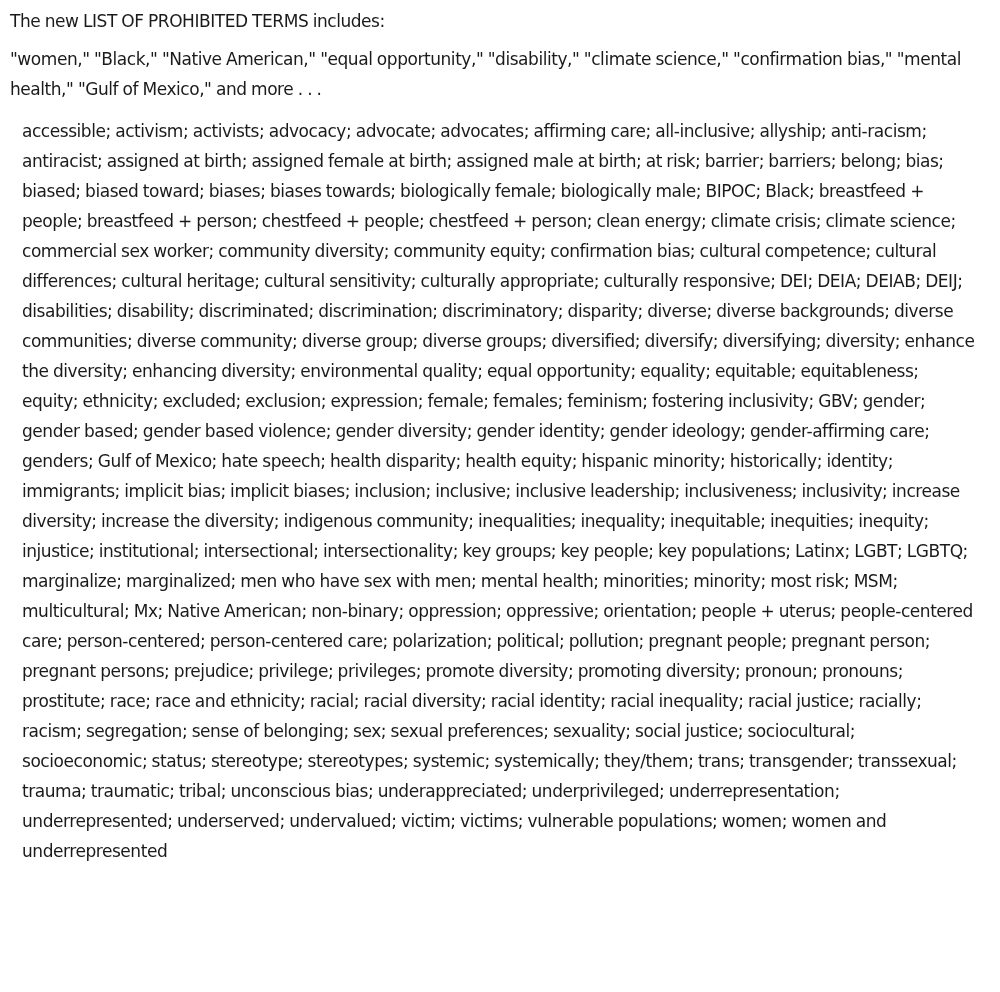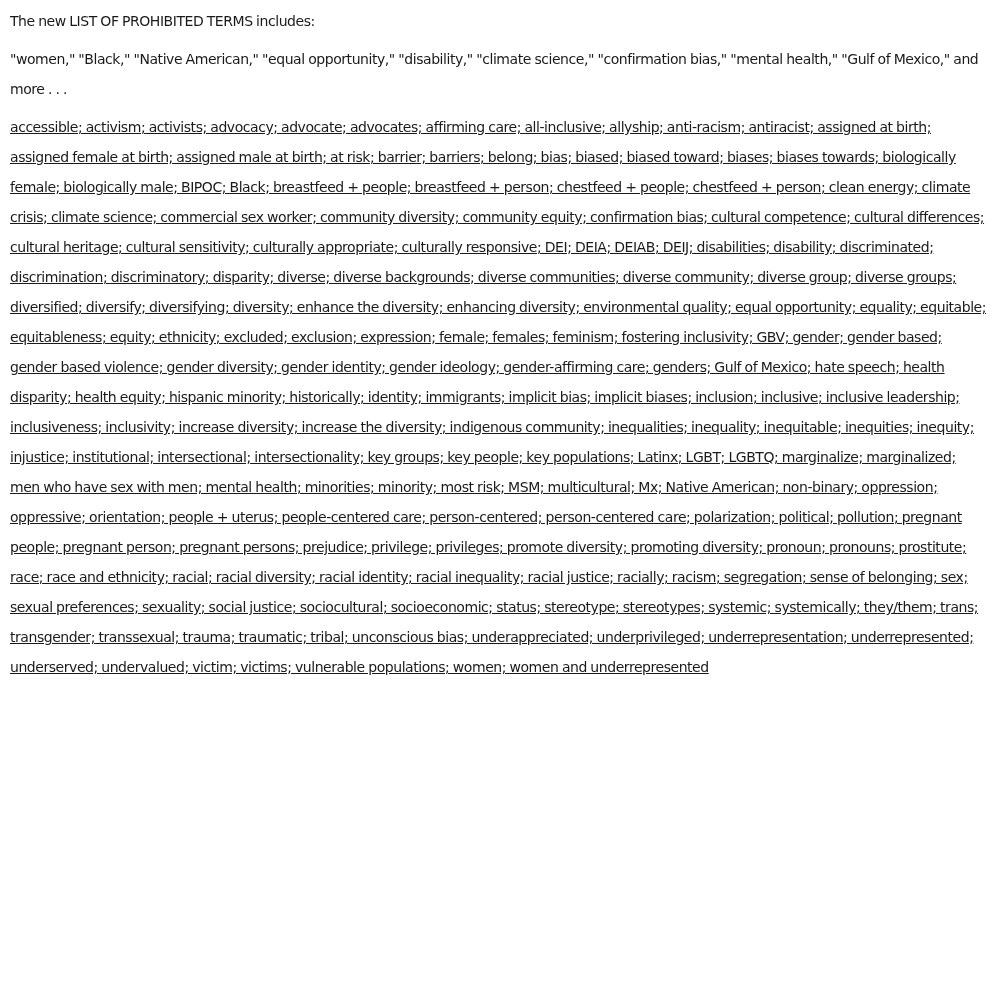--- a/index.html
+++ b/index.html
@@ -9,34 +9,33 @@
     }
     body {
       width: 1000px;
       height: 992px;
       overflow: hidden;
       font-family: "DejaVu Sans", "Liberation Sans", sans-serif;
       color: #1a1a1a;
     }
     .page {
       padding: 6px 13px 0 10px;
-      font-size: 14px;
+      font-size: 17px;
       line-height: 30px;
       letter-spacing: -0.45px;
       word-spacing: -0.5px;
     }
     .intro {
       margin: 0 0 8px 0;
     }
     .highlights {
       margin: 0 0 8px 0;
     }
     .terms {
-      margin: 0;
-      text-decoration: underline;
+      margin: 12px;
     }
   </style>
 </head>
 <body>
 
 <div class="page">
   <p class="intro">The new LIST OF PROHIBITED TERMS includes:</p>
   <p class="highlights">"women," "Black," "Native American," "equal opportunity," "disability," "climate science," "confirmation bias," "mental health," "Gulf of Mexico," and more . . .</p>
   <p class="terms">accessible; activism; activists; advocacy; advocate; advocates; affirming care; all-inclusive; allyship; anti-racism; antiracist; assigned at birth; assigned female at birth; assigned male at birth; at risk; barrier; barriers; belong; bias; biased; biased toward; biases; biases towards; biologically female; biologically male; BIPOC; Black; breastfeed + people; breastfeed + person; chestfeed + people; chestfeed + person; clean energy; climate crisis; climate science; commercial sex worker; community diversity; community equity; confirmation bias; cultural competence; cultural differences; cultural heritage; cultural sensitivity; culturally appropriate; culturally responsive; DEI; DEIA; DEIAB; DEIJ; disabilities; disability; discriminated; discrimination; discriminatory; disparity; diverse; diverse backgrounds; diverse communities; diverse community; diverse group; diverse groups; diversified; diversify; diversifying; diversity; enhance the diversity; enhancing diversity; environmental quality; equal opportunity; equality; equitable; equitableness; equity; ethnicity; excluded; exclusion; expression; female; females; feminism; fostering inclusivity; GBV; gender; gender based; gender based violence; gender diversity; gender identity; gender ideology; gender-affirming care; genders; Gulf of Mexico; hate speech; health disparity; health equity; hispanic minority; historically; identity; immigrants; implicit bias; implicit biases; inclusion; inclusive; inclusive leadership; inclusiveness; inclusivity; increase diversity; increase the diversity; indigenous community; inequalities; inequality; inequitable; inequities; inequity; injustice; institutional; intersectional; intersectionality; key groups; key people; key populations; Latinx; LGBT; LGBTQ; marginalize; marginalized; men who have sex with men; mental health; minorities; minority; most risk; MSM; multicultural; Mx; Native American; non-binary; oppression; oppressive; orientation; people + uterus; people-centered care; person-centered; person-centered care; polarization; political; pollution; pregnant people; pregnant person; pregnant persons; prejudice; privilege; privileges; promote diversity; promoting diversity; pronoun; pronouns; prostitute; race; race and ethnicity; racial; racial diversity; racial identity; racial inequality; racial justice; racially; racism; segregation; sense of belonging; sex; sexual preferences; sexuality; social justice; sociocultural; socioeconomic; status; stereotype; stereotypes; systemic; systemically; they/them; trans; transgender; transsexual; trauma; traumatic; tribal; unconscious bias; underappreciated; underprivileged; underrepresentation; underrepresented; underserved; undervalued; victim; victims; vulnerable populations; women; women and underrepresented</p>
 </div>

